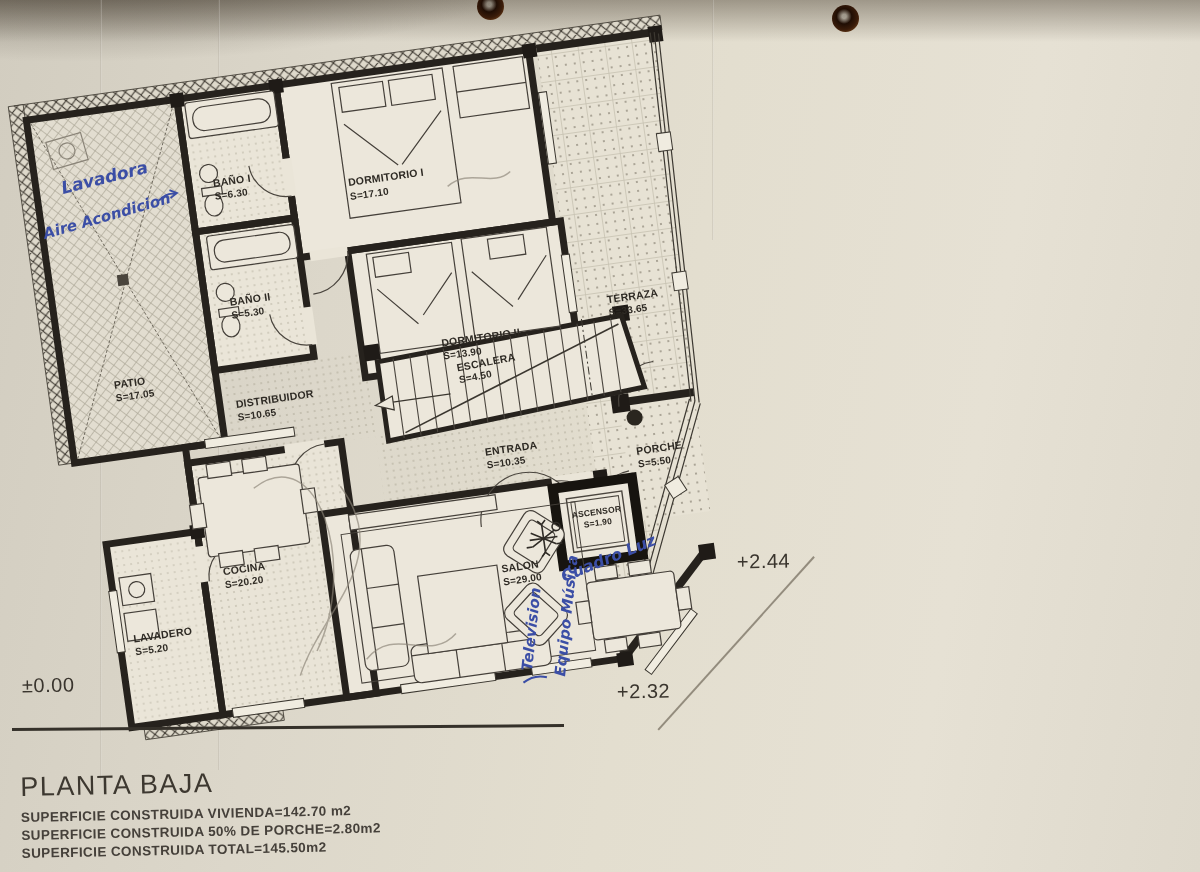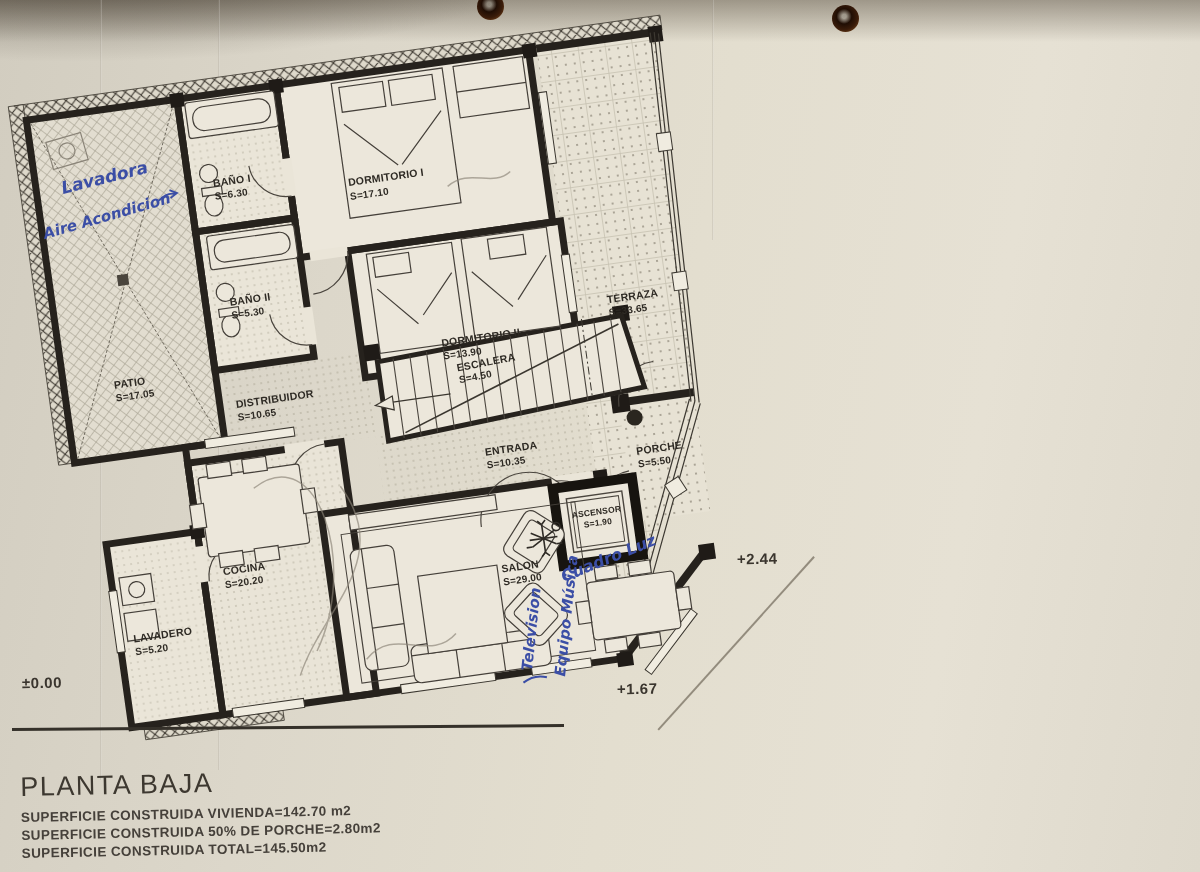--- a/index.html
+++ b/index.html
@@ -13,21 +13,21 @@
   }
   .crease{position:absolute;top:0;width:2px;background:linear-gradient(to right, rgba(110,100,85,.20), rgba(255,255,255,.25));pointer-events:none;}
   .hole{position:absolute;width:27px;height:27px;border-radius:50%;
     background:radial-gradient(circle at 45% 42%, #18090326 10%, #200e04 35%, #3a1c0a 62%, #5c3314 76%, rgba(60,40,20,.25) 88%, transparent 95%);}
   .planwrap{position:absolute;left:30px;top:-10px;width:880px;height:780px;
     transform:rotate(-8deg);transform-origin:420px 400px;}
   svg text{font-family:"Liberation Sans", sans-serif;}
   .roomlabel{font-weight:bold;font-size:10.5px;fill:#2e2a24;letter-spacing:.2px;}
   .roomarea{font-weight:bold;font-size:10px;fill:#2e2a24;letter-spacing:.2px;}
   .hand{font-style:italic;font-weight:bold;fill:#3b4ea6;font-family:"DejaVu Sans", sans-serif;}
-  .elev{position:absolute;font-size:15px;color:#3a352e;letter-spacing:.5px;font-family:"Liberation Sans",sans-serif;transform:rotate(-1deg);font-weight:bold;}
+  .elev{position:absolute;font-size:20px;color:#3a352e;letter-spacing:.5px;font-family:"Liberation Sans",sans-serif;transform:rotate(-1deg);}
   .groundline{position:absolute;left:12px;top:726px;width:552px;height:3px;background:#35312a;transform:rotate(-.4deg);}
   .propline{position:absolute;left:658px;top:729px;width:233px;height:1.5px;background:rgba(120,112,98,.75);
     transform:rotate(-48deg);transform-origin:left center;}
   .titleblock{position:absolute;left:20px;top:772px;color:#403b33;transform:rotate(-1.2deg);transform-origin:left top;}
   .titleblock h1{margin:0 0 6px 0;font-weight:400;font-size:27px;letter-spacing:1.5px;color:#3d3830;}
   .titleblock div{font-size:13.5px;font-weight:bold;letter-spacing:.4px;color:#45403a;line-height:18px;}
 </style>
 </head>
 <body>
 
@@ -342,21 +342,21 @@
       <text class="hand" x="494" y="700" font-size="15" transform="rotate(-76 494 700)">Equipo Música</text>
       <text class="hand" x="506" y="606" font-size="16" transform="rotate(-14 506 606)">Cuadro Luz</text>
       <path d="M452 700 q12 -7 24 -2" stroke="#3b4ea6" stroke-width="2" fill="none"></path>
     </g>
   </svg>
   </div>
 
   <div class="groundline"></div>
   <div class="propline"></div>
   <div class="elev" style="left:22px;top:674px;">±0.00</div>
-  <div class="elev" style="left:617px;top:680px;">+1.67</div>
+  <div class="elev" style="left:617px;top:680px;">+2.32</div>
   <div class="elev" style="left:737px;top:550px;">+2.44</div>
 
   <div class="titleblock">
     <h1>PLANTA BAJA</h1>
     <div>SUPERFICIE CONSTRUIDA VIVIENDA=142.70 m2</div>
     <div>SUPERFICIE CONSTRUIDA 50% DE PORCHE=2.80m2</div>
     <div>SUPERFICIE CONSTRUIDA TOTAL=145.50m2</div>
   </div>
 
 </div>

